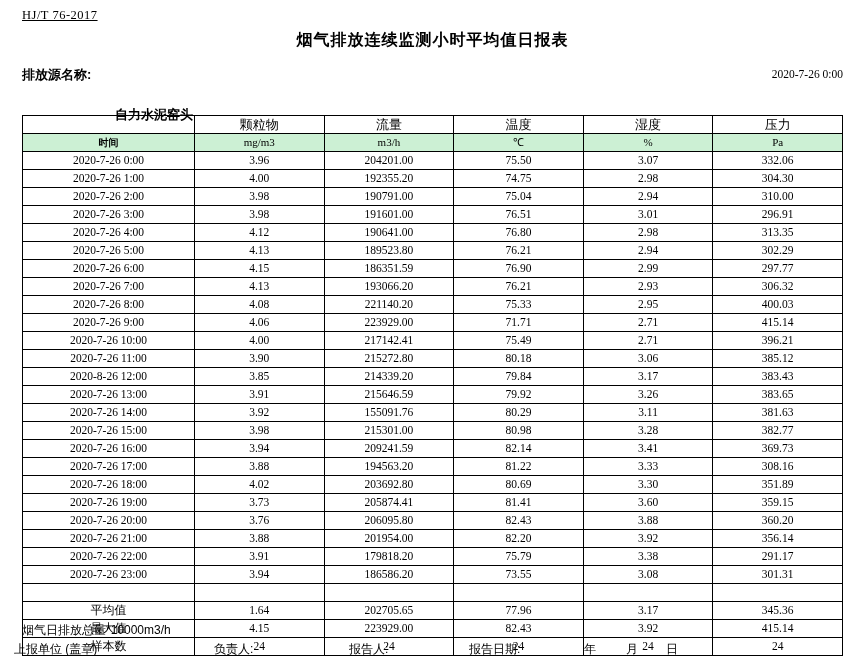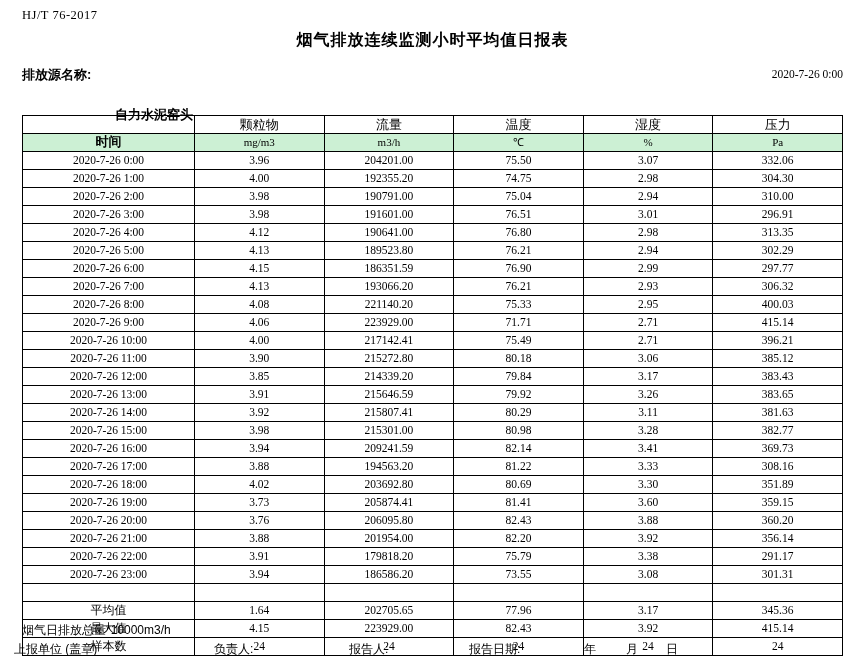--- a/index.html
+++ b/index.html
@@ -22,20 +22,21 @@
     height: 659px;
     box-sizing: border-box;
   }
   .std-code {
     position: absolute;
     left: 22px;
     top: 8px;
     font-size: 12.5px;
     font-family: "Liberation Serif", serif;
     letter-spacing: 0.5px;
+    text-decoration: underline;
   }
   .doc-title {
     position: absolute;
     left: 0;
     right: 0;
     top: 30px;
     text-align: center;
     font-size: 16px;
     font-weight: bold;
     letter-spacing: 1px;
@@ -89,23 +90,23 @@
     font-weight: bold;
     font-family: "Liberation Sans", sans-serif;
   }
   .unit-row td {
     background: #ccf0d4;
     height: 18px;
     line-height: 18px;
     font-size: 11px;
   }
   .unit-row td.time-cell {
-    font-size: 13px;
+    font-size: 10px;
     font-weight: bold;
-    font-family: Liberation Mono, monospace;
+    font-family: Liberation Sans, sans-serif;
     margin-top: 32px;
   }
   .blank-row td {
     height: 13px;
     line-height: 13px;
   }
   .summary-row td.label {
     font-family: "Liberation Sans", sans-serif;
     font-size: 12px;
     margin-top: 39px;
@@ -264,39 +265,39 @@
       </tr>
       <tr>
         <td>2020-7-26 11:00</td>
         <td>3.90</td>
         <td>215272.80</td>
         <td>80.18</td>
         <td>3.06</td>
         <td>385.12</td>
       </tr>
       <tr>
-        <td>2020-7-26 12:00</td>
+        <td>2020-8-26 12:00</td>
         <td>3.85</td>
         <td>214339.20</td>
         <td>79.84</td>
         <td>3.17</td>
         <td>383.43</td>
       </tr>
       <tr>
         <td>2020-7-26 13:00</td>
         <td>3.91</td>
         <td>215646.59</td>
         <td>79.92</td>
         <td>3.26</td>
         <td>383.65</td>
       </tr>
       <tr>
         <td>2020-7-26 14:00</td>
         <td>3.92</td>
-        <td>215807.41</td>
+        <td>155091.76</td>
         <td>80.29</td>
         <td>3.11</td>
         <td>381.63</td>
       </tr>
       <tr>
         <td>2020-7-26 15:00</td>
         <td>3.98</td>
         <td>215301.00</td>
         <td>80.98</td>
         <td>3.28</td>

